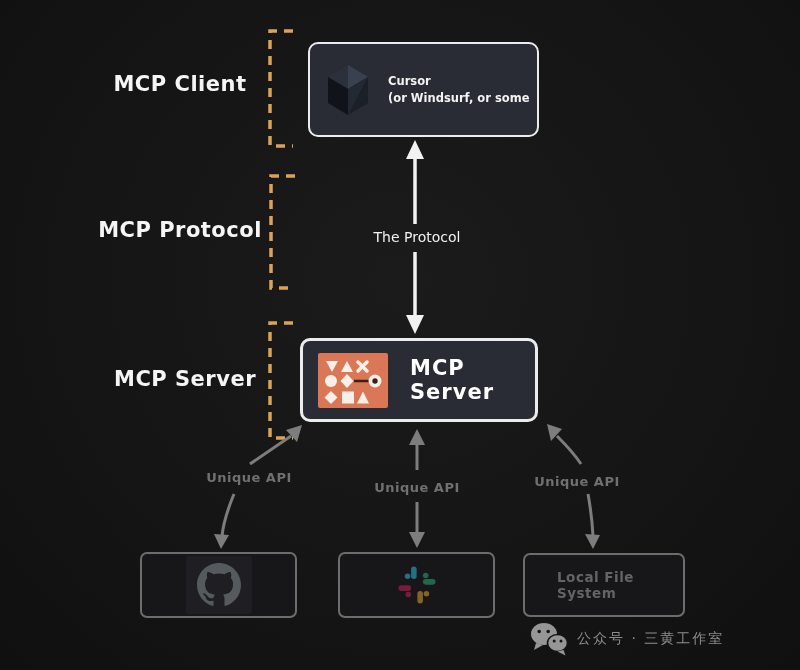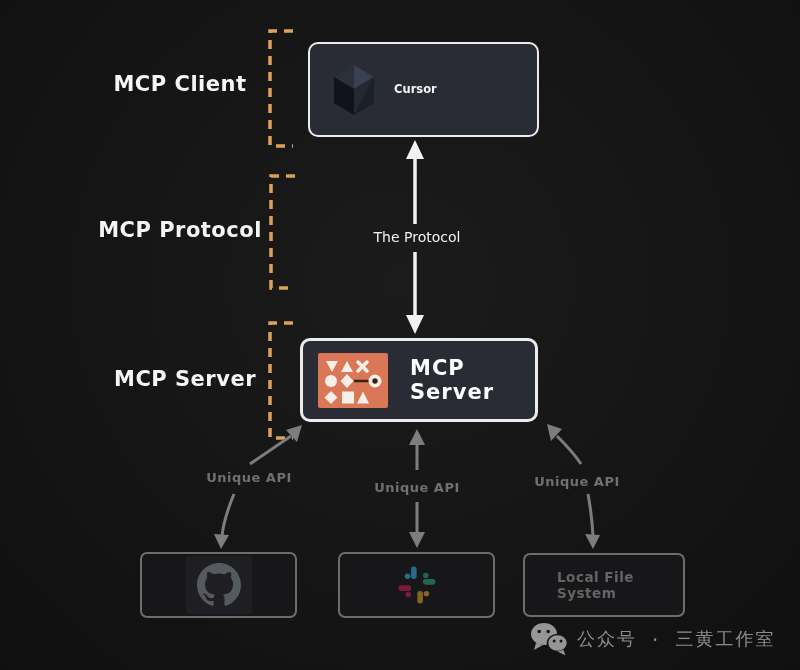--- a/index.html
+++ b/index.html
@@ -30,21 +30,21 @@
   }
   .integration-box{
     position:absolute;border:2px solid #6d6d6d;border-radius:7px;background:#17171a;
     display:flex;align-items:center;justify-content:center;box-sizing:border-box;
   }
   .gh-tile{width:66px;height:58px;background:#1f1f23;border-radius:3px;display:flex;align-items:center;justify-content:center;}
   .lfs-label{color:#646464;font-size:13.5px;font-weight:bold;letter-spacing:0.5px;margin-left:32px;}
   .watermark{
     position:absolute;display:flex;align-items:center;gap:9px;
   }
-  .watermark-text{color:#8d8d8d;font-size:18px;letter-spacing:2px;white-space:nowrap;font-family:Liberation Mono, monospace;}
+  .watermark-text{color:#8d8d8d;font-size:14px;letter-spacing:2px;white-space:nowrap;}
 </style>
 </head>
 <body>
 
 <div class="canvas">
 
   <svg class="overlay" width="800" height="670" viewBox="0 0 800 670">
 
     <path d="M 293 31 H 270 V 146 H 293" fill="none" stroke="#dba258" stroke-width="3.5" stroke-dasharray="9 7"></path>
     <path d="M 295 176 H 271 V 288 H 295" fill="none" stroke="#dba258" stroke-width="3.5" stroke-dasharray="9 7"></path>
@@ -76,30 +76,31 @@
       <path d="M 588 494 Q 592 516 593 536" fill="none" stroke="#7d7d7d" stroke-width="3"></path>
       <polygon points="547,424 562,429 551,441" fill="#7d7d7d"></polygon>
       <polygon points="593,549 585,534 600,535" fill="#7d7d7d"></polygon>
     </g>
   </svg>
 
   <div class="abs side-label" style="left:100px;top:72px;width:160px;">MCP Client</div>
   <div class="abs side-label" style="left:88px;top:218px;width:184px;">MCP Protocol</div>
   <div class="abs side-label" style="left:98px;top:367px;width:174px;">MCP Server</div>
 
-  <div class="node-box" style="left:308px;top:42px;width:231px;height:95px;padding-left:20px;">
+  <div class="node-box" style="left:308px;top:42px;width:231px;height:95px;padding-left:14px;">
     <svg width="48" height="52" viewBox="0 0 24 26">
       <polygon points="12,0.5 22,6.5 12,12.5 2,6.5" fill="#2b303b"></polygon>
       <polygon points="12,0.5 22,6.5 12,12.5" fill="#394150"></polygon>
       <polygon points="2,6.5 12,12.5 12,25.5 2,19.5" fill="#10131a"></polygon>
       <polygon points="22,6.5 22,19.5 12,25.5 12,12.5" fill="#1a1f28"></polygon>
       <polygon points="22,6.5 12,25.5 12,12.5" fill="#232933"></polygon>
     </svg>
     <div class="client-text">
       <div>Cursor</div>
+      <div>(or Windsurf, or some</div>
     </div>
   </div>
 
   <div class="arrow-label" style="left:353px;top:229px;width:128px;">The Protocol</div>
 
   <div class="node-box" style="left:300px;top:338px;width:238px;height:84px;border-width:3px;">
     <div class="mcp-icon-wrap">
       <svg width="70" height="55" viewBox="0 0 70 55">
         <rect x="0" y="0" width="70" height="55" fill="#d97757"></rect>
         <g fill="#f9efe9">

